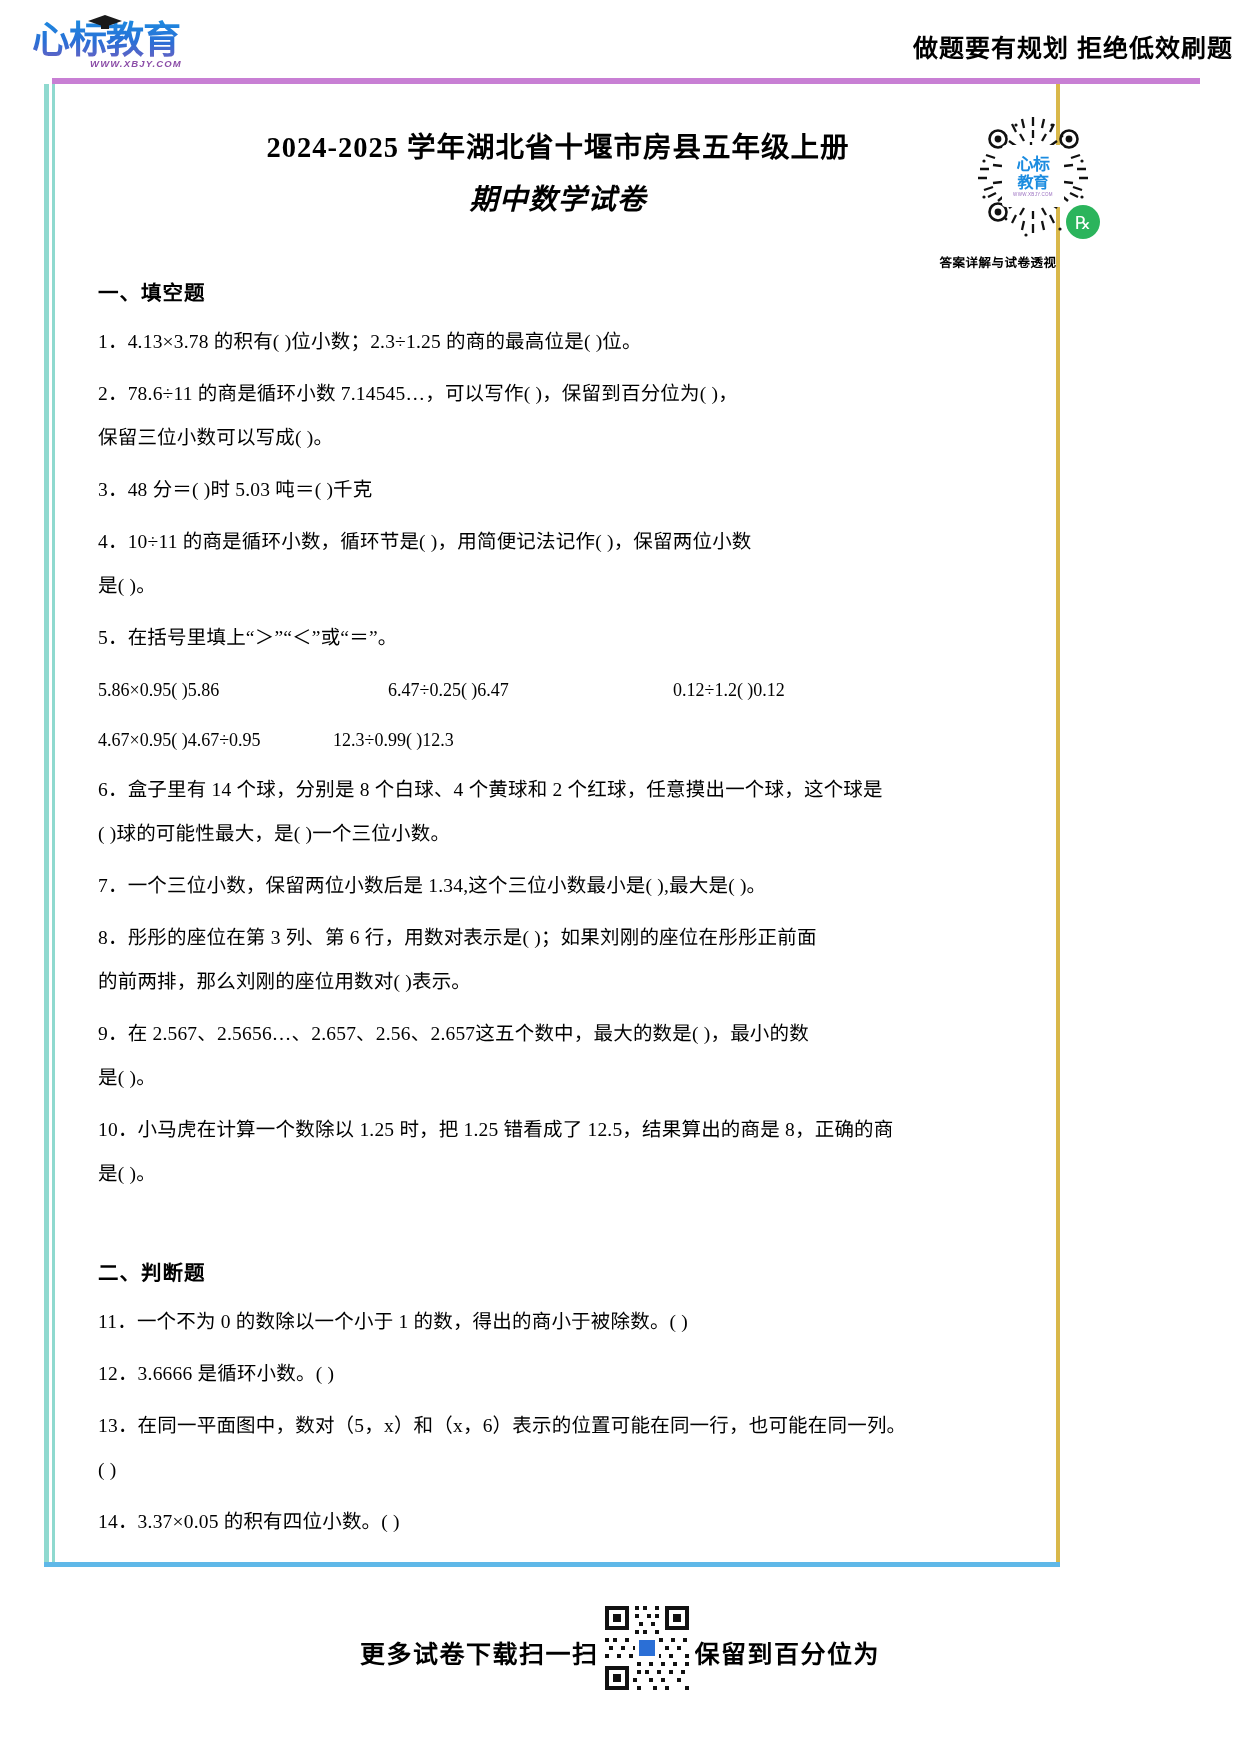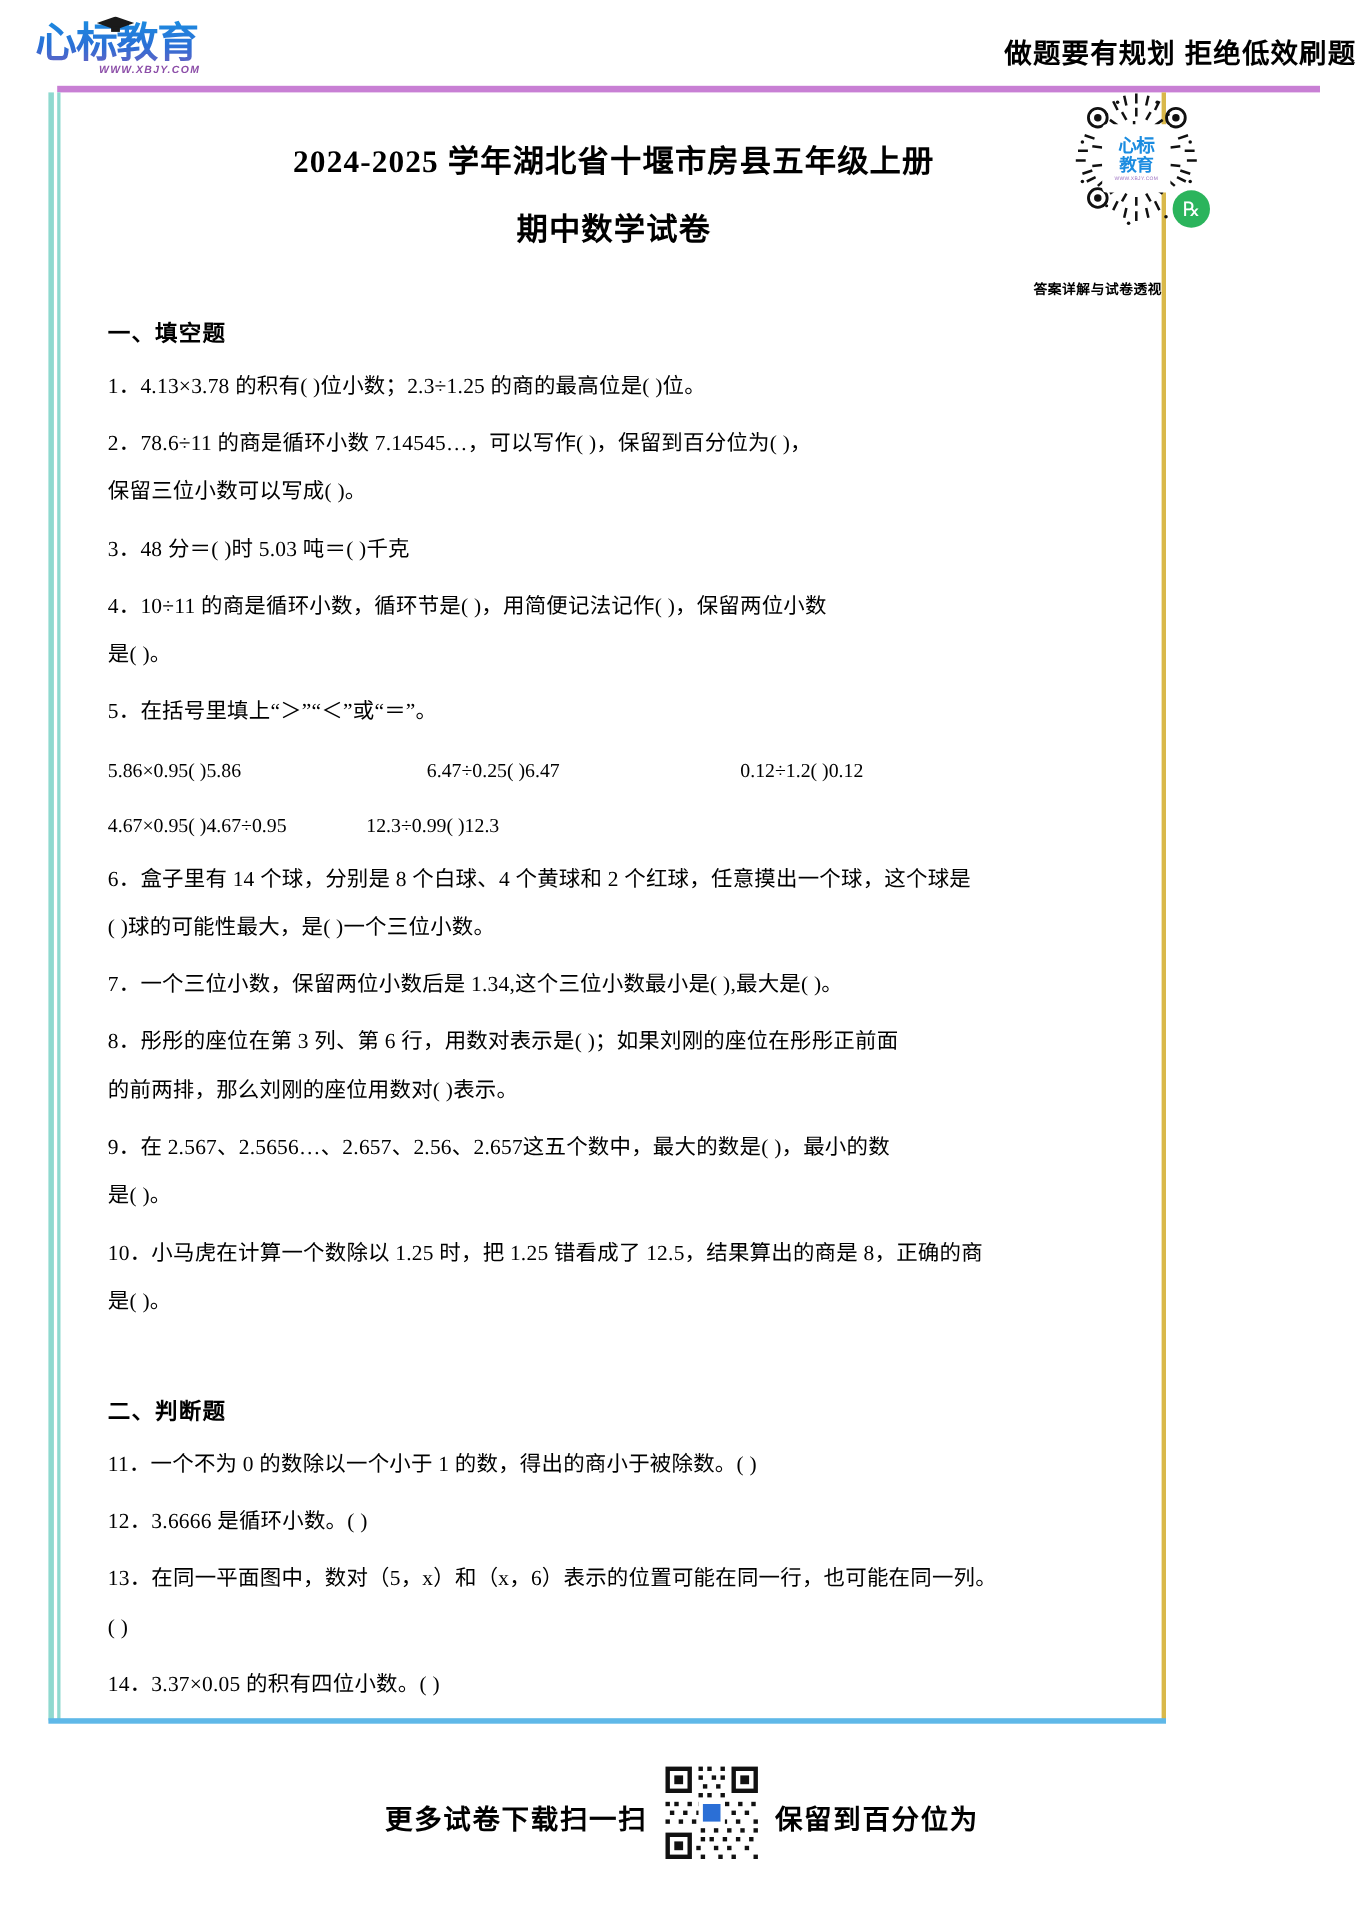--- a/index.html
+++ b/index.html
@@ -108,21 +108,21 @@
   .doc-title-1,
   .doc-title-2 {
     font-family: "Liberation Serif", serif;
     font-weight: bold;
     font-size: 28.5px;
     letter-spacing: 1px;
     line-height: 1.0;
     color: #000;
   }
   .doc-title-1 { margin-top: 44px; }
-  .doc-title-2 { margin-top: 33px; }
+  .doc-title-2 { margin-top: 23px; font-style: italic; }
 
   .info-line {
     margin-top: 33px;
     text-align: center;
     font-size: 19.5px;
     font-family: "Liberation Serif", serif;
     white-space: nowrap;
     letter-spacing: 0.3px;
   }
   .blank-u {
@@ -132,21 +132,21 @@
     vertical-align: -2px;
   }
   .bu-1 { width: 100px; }
   .bu-2 { width: 100px; }
   .bu-3 { width: 104px; }
   .bu-4 { width: 100px; }
 
   
   .qr-block {
     position: absolute;
-    left: 968px; top: 79px;
+    left: 968px; top: 111px;
     width: 130px; height: 130px;
   }
   .qr-ring {
     position: absolute;
     inset: 0;
     border-radius: 50%;
   }
   .qr-center {
     position: absolute;
     left: 34px; top: 34px;
@@ -248,21 +248,21 @@
   }
   .footer-line {
     font-family: "Liberation Sans", sans-serif;
     font-weight: bold;
     font-size: 25px;
     color: #000;
     letter-spacing: 1.5px;
     white-space: nowrap;
     display: inline-flex;
     align-items: center;
-    gap: 10px;
+    gap: 0;
   }
   .footer-qr {
     display: inline-block;
     width: 96px; height: 96px;
     vertical-align: middle;
     position: relative;
     top: -4px;
   }
 </style>
 </head>

